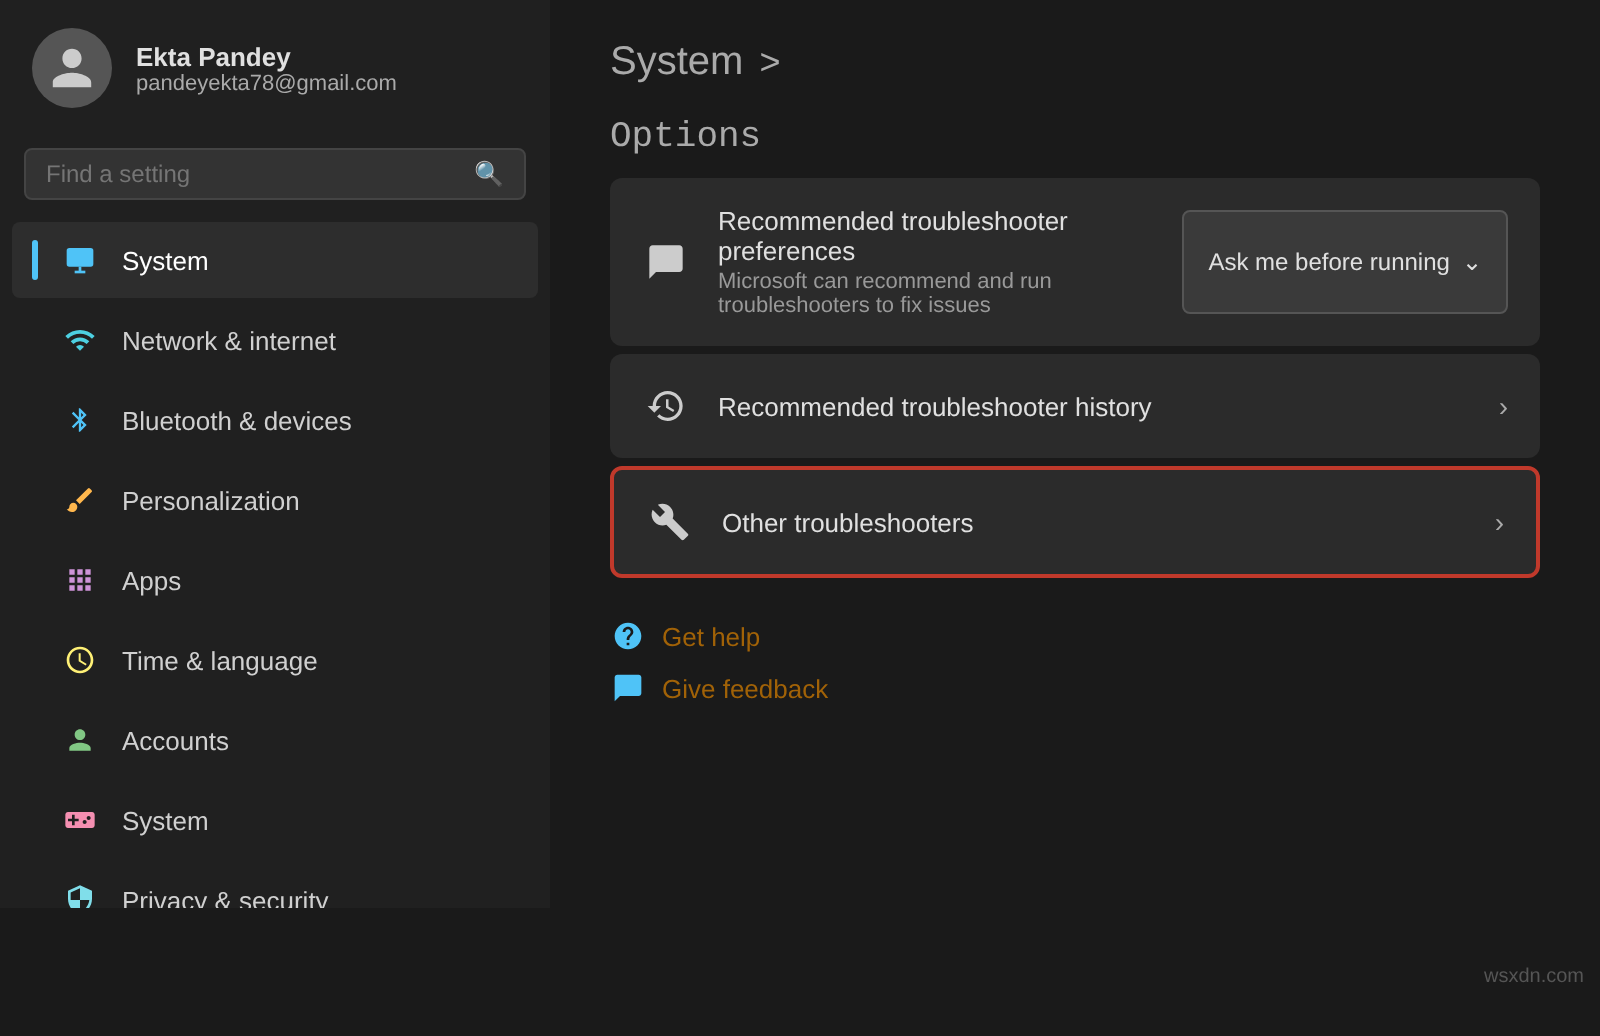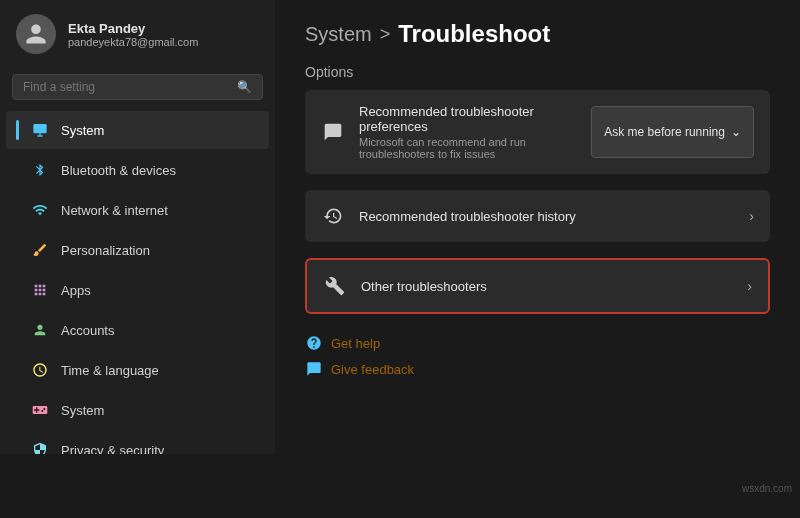--- a/index.html
+++ b/index.html
@@ -167,30 +167,31 @@
       color: #aaa;
     }
 
     .breadcrumb-current {
       font-size: 24px;
       font-weight: 700;
       color: #fff;
     }
 
     .section-label {
-      font-size: 14px;
+      font-size: 18px;
       color: #aaa;
       margin-bottom: 10px;
       font-weight: 500;
+      font-family: Liberation Mono, monospace;
     }
 
     .options-list {
       display: flex;
       flex-direction: column;
-      gap: 16px;
+      gap: 4px;
       margin-bottom: 20px;
     }
 
     .option-card {
       background: #2b2b2b;
       border-radius: 6px;
       padding: 14px 16px;
       display: flex;
       align-items: center;
       gap: 14px;
@@ -316,76 +317,76 @@
             <rect x="2" y="3" width="20" height="14" rx="2" ry="2"></rect>
             <line x1="8" y1="21" x2="16" y2="21" stroke="currentColor" stroke-width="2"></line>
             <line x1="12" y1="17" x2="12" y2="21" stroke="currentColor" stroke-width="2"></line>
           </svg>
       </div>
       <span class="nav-label">System</span>
     </div>
 
     <div class="nav-item">
       <div style="width:3px;height:20px;flex-shrink:0;margin-left:-6px"></div>
+      <div class="nav-icon teal">
+        <svg width="16" height="16" viewBox="0 0 24 24" fill="currentColor">
+            <path d="M1 9l2 2c4.97-4.97 13.03-4.97 18 0l2-2C16.93 2.93 7.08 2.93 1 9zm8 8l3 3 3-3a4.237 4.237 0 00-6 0zm-4-4l2 2a7.074 7.074 0 0110 0l2-2C15.14 9.14 8.87 9.14 5 13z"></path>
+          </svg>
+      </div>
+      <span class="nav-label">Network &amp; internet</span>
+    </div>
+
+    <div class="nav-item">
+      <div style="width:3px;height:20px;flex-shrink:0;margin-left:-6px"></div>
       <div class="nav-icon blue">
         <svg width="14" height="16" viewBox="0 0 24 24" fill="currentColor">
             <path d="M17.71 7.71L12 2h-1v7.59L6.41 5 5 6.41 10.59 12 5 17.59 6.41 19 11 14.41V22h1l5.71-5.71-4.3-4.29 4.3-4.29zM13 5.83l1.88 1.88L13 9.59V5.83zm1.88 10.46L13 18.17v-3.76l1.88 1.88z"></path>
           </svg>
       </div>
       <span class="nav-label">Bluetooth &amp; devices</span>
     </div>
 
     <div class="nav-item">
       <div style="width:3px;height:20px;flex-shrink:0;margin-left:-6px"></div>
-      <div class="nav-icon teal">
-        <svg width="16" height="16" viewBox="0 0 24 24" fill="currentColor">
-            <path d="M1 9l2 2c4.97-4.97 13.03-4.97 18 0l2-2C16.93 2.93 7.08 2.93 1 9zm8 8l3 3 3-3a4.237 4.237 0 00-6 0zm-4-4l2 2a7.074 7.074 0 0110 0l2-2C15.14 9.14 8.87 9.14 5 13z"></path>
-          </svg>
-      </div>
-      <span class="nav-label">Network &amp; internet</span>
-    </div>
-
-    <div class="nav-item">
-      <div style="width:3px;height:20px;flex-shrink:0;margin-left:-6px"></div>
       <div class="nav-icon orange">
         <svg width="16" height="16" viewBox="0 0 24 24" fill="currentColor">
             <path d="M7 14c-1.66 0-3 1.34-3 3 0 1.31-1.16 2-2 2 .92 1.22 2.49 2 4 2 2.21 0 4-1.79 4-4 0-1.66-1.34-3-3-3zm13.71-9.37l-1.34-1.34a1 1 0 00-1.41 0L9 12.25 11.75 15l8.96-8.96a1 1 0 000-1.41z"></path>
           </svg>
       </div>
       <span class="nav-label">Personalization</span>
     </div>
 
     <div class="nav-item">
       <div style="width:3px;height:20px;flex-shrink:0;margin-left:-6px"></div>
       <div class="nav-icon purple">
         <svg width="16" height="16" viewBox="0 0 24 24" fill="currentColor">
             <path d="M4 8h4V4H4v4zm6 12h4v-4h-4v4zm-6 0h4v-4H4v4zm0-6h4v-4H4v4zm6 0h4v-4h-4v4zm6-10v4h4V4h-4zm-6 4h4V4h-4v4zm6 6h4v-4h-4v4zm0 6h4v-4h-4v4z"></path>
           </svg>
       </div>
       <span class="nav-label">Apps</span>
     </div>
 
     <div class="nav-item">
       <div style="width:3px;height:20px;flex-shrink:0;margin-left:-6px"></div>
+      <div class="nav-icon yellow">
+        <svg width="16" height="16" viewBox="0 0 24 24" fill="currentColor">
+            <path d="M11.99 2C6.47 2 2 6.48 2 12s4.47 10 9.99 10C17.52 22 22 17.52 22 12S17.52 2 11.99 2zM12 20c-4.42 0-8-3.58-8-8s3.58-8 8-8 8 3.58 8 8-3.58 8-8 8zm.5-13H11v6l5.25 3.15.75-1.23-4.5-2.67V7z"></path>
+          </svg>
+      </div>
+      <span class="nav-label">Time &amp; language</span>
+    </div>
+
+    <div class="nav-item">
+      <div style="width:3px;height:20px;flex-shrink:0;margin-left:-6px"></div>
       <div class="nav-icon green">
         <svg width="16" height="16" viewBox="0 0 24 24" fill="currentColor">
             <path d="M12 12c2.21 0 4-1.79 4-4s-1.79-4-4-4-4 1.79-4 4 1.79 4 4 4zm0 2c-2.67 0-8 1.34-8 4v2h16v-2c0-2.66-5.33-4-8-4z"></path>
           </svg>
       </div>
       <span class="nav-label">Accounts</span>
-    </div>
-
-    <div class="nav-item">
-      <div style="width:3px;height:20px;flex-shrink:0;margin-left:-6px"></div>
-      <div class="nav-icon yellow">
-        <svg width="16" height="16" viewBox="0 0 24 24" fill="currentColor">
-            <path d="M11.99 2C6.47 2 2 6.48 2 12s4.47 10 9.99 10C17.52 22 22 17.52 22 12S17.52 2 11.99 2zM12 20c-4.42 0-8-3.58-8-8s3.58-8 8-8 8 3.58 8 8-3.58 8-8 8zm.5-13H11v6l5.25 3.15.75-1.23-4.5-2.67V7z"></path>
-          </svg>
-      </div>
-      <span class="nav-label">Time &amp; language</span>
     </div>
 
     <div class="nav-item">
       <div style="width:3px;height:20px;flex-shrink:0;margin-left:-6px"></div>
       <div class="nav-icon pink">
         <svg width="16" height="16" viewBox="0 0 24 24" fill="currentColor">
             <path d="M21 6H3c-1.1 0-2 .9-2 2v8c0 1.1.9 2 2 2h18c1.1 0 2-.9 2-2V8c0-1.1-.9-2-2-2zm-10 7H8v3H6v-3H3v-2h3V8h2v3h3v2zm4.5 2c-.83 0-1.5-.67-1.5-1.5S14.67 12 15.5 12s1.5.67 1.5 1.5S16.33 15 15.5 15zm3-3c-.83 0-1.5-.67-1.5-1.5S17.67 9 18.5 9s1.5.67 1.5 1.5S19.33 12 18.5 12z"></path>
           </svg>
       </div>
       <span class="nav-label">System</span>
@@ -407,21 +408,20 @@
       
       
     </div>
   </nav>
 </div>
 
 <div class="main-content">
   <div class="breadcrumb">
     <span class="breadcrumb-parent">System</span>
     <span class="breadcrumb-separator">&gt;</span>
-    <span class="breadcrumb-current">Troubleshoot</span>
   </div>
 
   <div class="section-label">Options</div>
 
   <div class="options-list">
 
     <div class="option-card">
       <div class="option-icon">
         <svg width="20" height="20" viewBox="0 0 24 24" fill="#ccc">
             <path d="M20 2H4c-1.1 0-2 .9-2 2v18l4-4h14c1.1 0 2-.9 2-2V4c0-1.1-.9-2-2-2z"></path>

